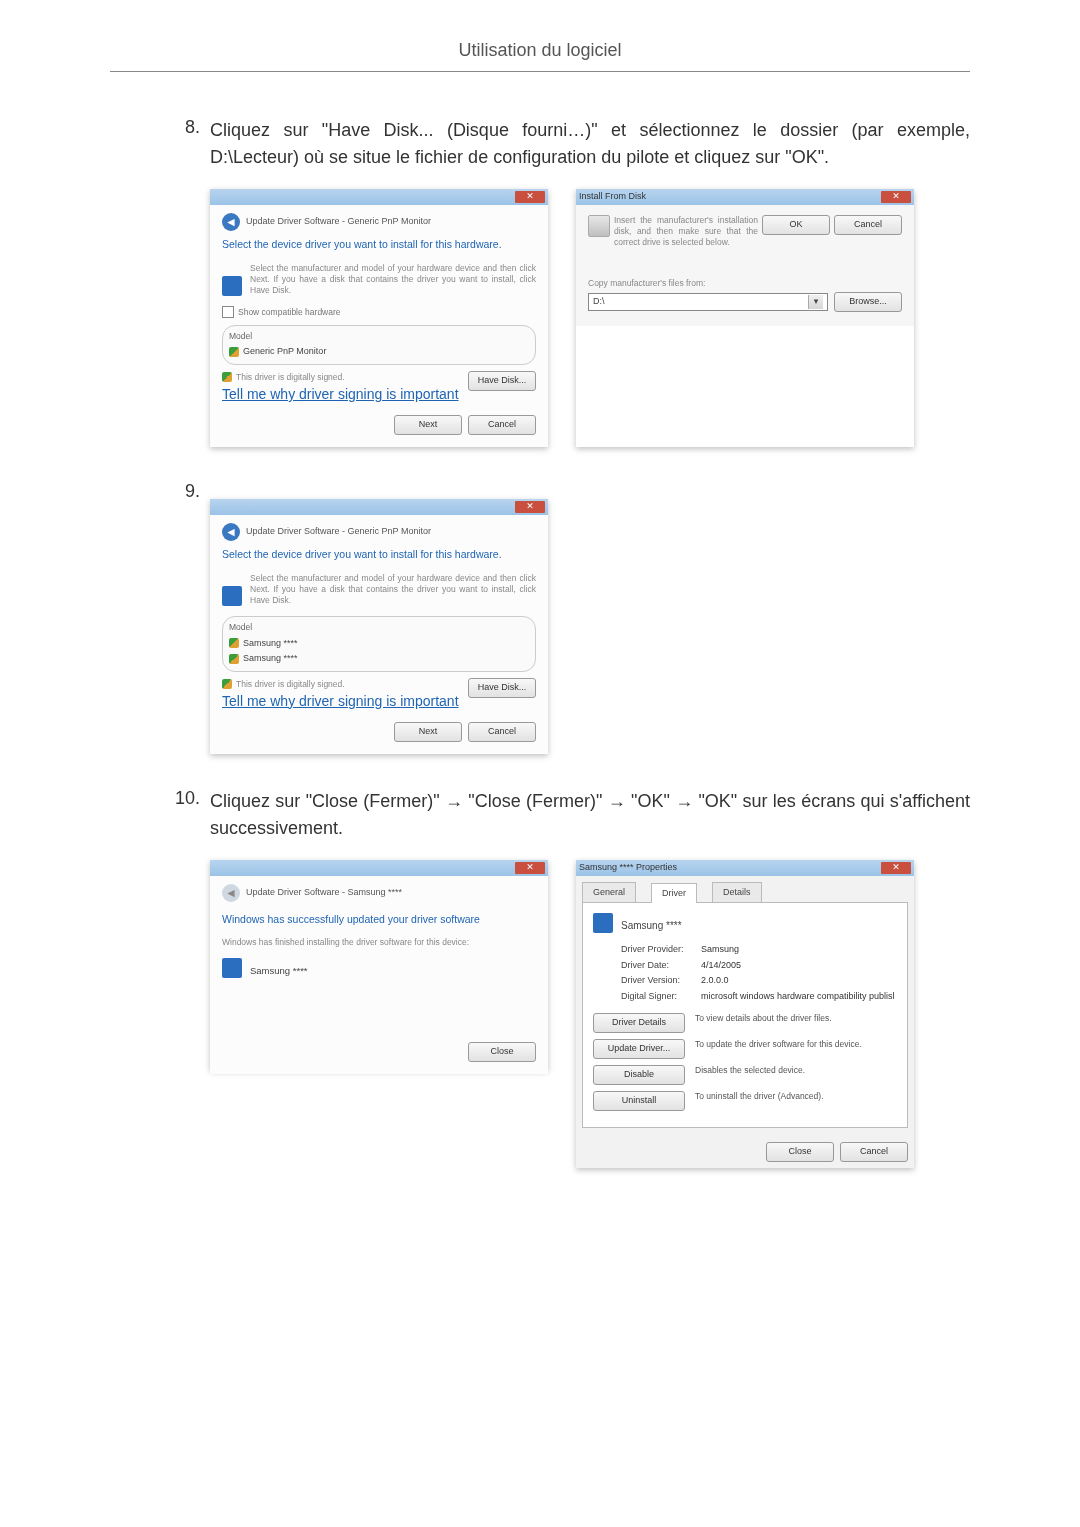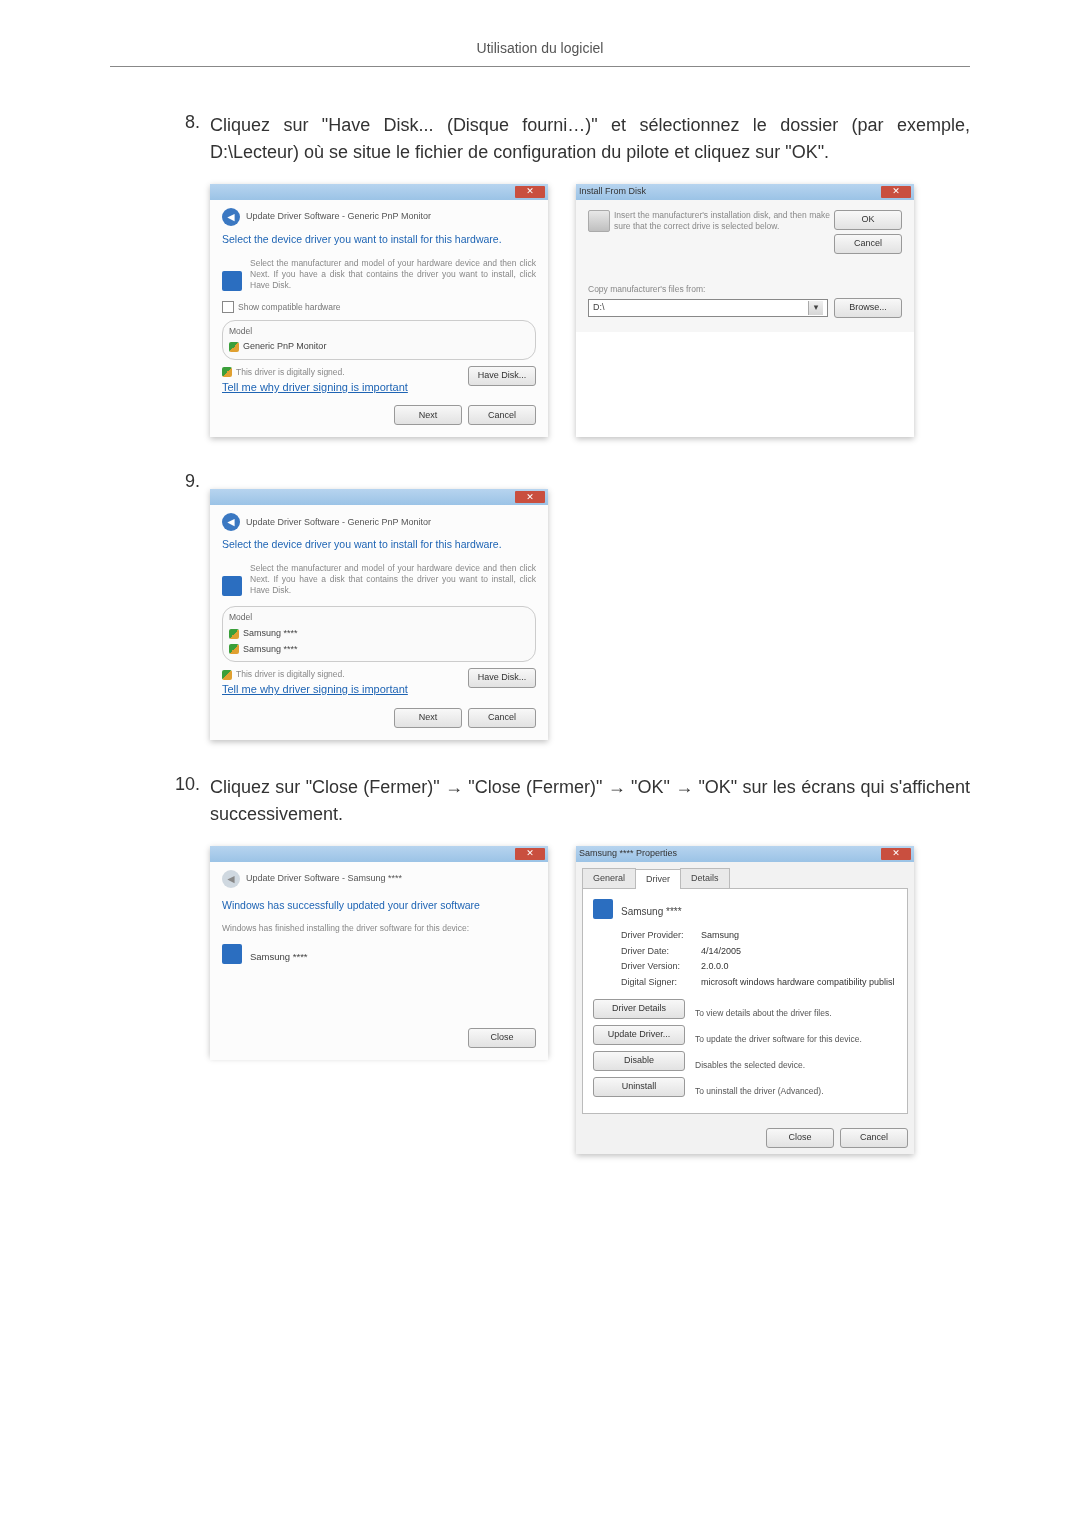--- a/index.html
+++ b/index.html
@@ -10,21 +10,21 @@
     color: #333;
     width: 1080px;
   }
   .page {
     width: 1080px;
     padding: 40px 110px 60px 110px;
     box-sizing: border-box;
   }
   .header-title {
     text-align: center;
-    font-size: 14px;
+    font-size: 18px;
     color: #555;
     padding-bottom: 10px;
     border-bottom: 1px solid #888;
     margin-bottom: 45px;
   }
   ol.steps {
     list-style: none;
     padding: 0;
     margin: 0;
   }
@@ -171,21 +171,21 @@
   .btn.wide { min-width: 74px; }
   .dlg-footer {
     display: flex;
     justify-content: flex-end;
     gap: 6px;
     margin-top: 10px;
   }
   .link-blue {
     color: #1e64b4;
     text-decoration: underline;
-    font-size: 11px;
+    font-size: 14px;
   }
   .checkbox-row {
     display: flex;
     align-items: center;
     gap: 4px;
     font-size: 8.5px;
     color: #777;
     margin-top: 4px;
   }
   .chk {
@@ -210,21 +210,21 @@
     font-size: 9px;
   }
   .dd-arrow {
     width: 14px;
     text-align: center;
     background: linear-gradient(#f0f0f0,#d6d6d6);
     border-left: 1px solid #aaa;
   }
   .props-tabs {
     display: flex;
-    gap: 0;
+    gap: 16px;
     font-size: 9px;
     border-bottom: 1px solid #bbb;
   }
   .tab {
     padding: 3px 10px;
     border: 1px solid #bbb;
     border-bottom: none;
     background: #e9e9e9;
     margin-right: -1px;
   }
@@ -243,21 +243,21 @@
   .row-kv {
     display: flex;
     gap: 8px;
     margin: 2px 0;
   }
   .row-kv .k { width: 72px; color: #444; }
   .row-kv .v { color: #333; }
   .btn-desc-row {
     display: flex;
     gap: 10px;
-    align-items: flex-end;
+    align-items: flex-start;
     margin: 6px 0;
   }
   .btn-desc-row .btn { width: 78px; flex-shrink: 0; }
   .btn-desc-row .desc { font-size: 8.5px; color: #555; line-height: 1.3; }
 </style>
 </head>
 <body>
 
 <div class="page">
 
@@ -317,21 +317,21 @@
 
           <div class="shot shot-b">
             <div class="win-titlebar">
               <span>Install From Disk</span>
               <span class="close-x">✕</span>
             </div>
             <div class="install-disk-body">
               <div style="display:flex;gap:4px;align-items:flex-start">
                 <div class="mini-icon disk"></div>
                 <div class="small-grey" style="flex:1">Insert the manufacturer's installation disk, and then make sure that the correct drive is selected below.</div>
-                <div style="display:flex;flex-direction:column;gap:4px">
+                <div style="display:flex;flex-direction:row;gap:4px">
                   <span class="btn">OK</span>
                   <span class="btn">Cancel</span>
                 </div>
               </div>
               <div style="margin-top:30px">
                 <div class="small-grey">Copy manufacturer's files from:</div>
                 <div style="display:flex;gap:6px;align-items:center;margin-top:3px">
                   <div class="dropdown" style="flex:1">
                     <span>D:\</span>
                     <span class="dd-arrow">▾</span>

